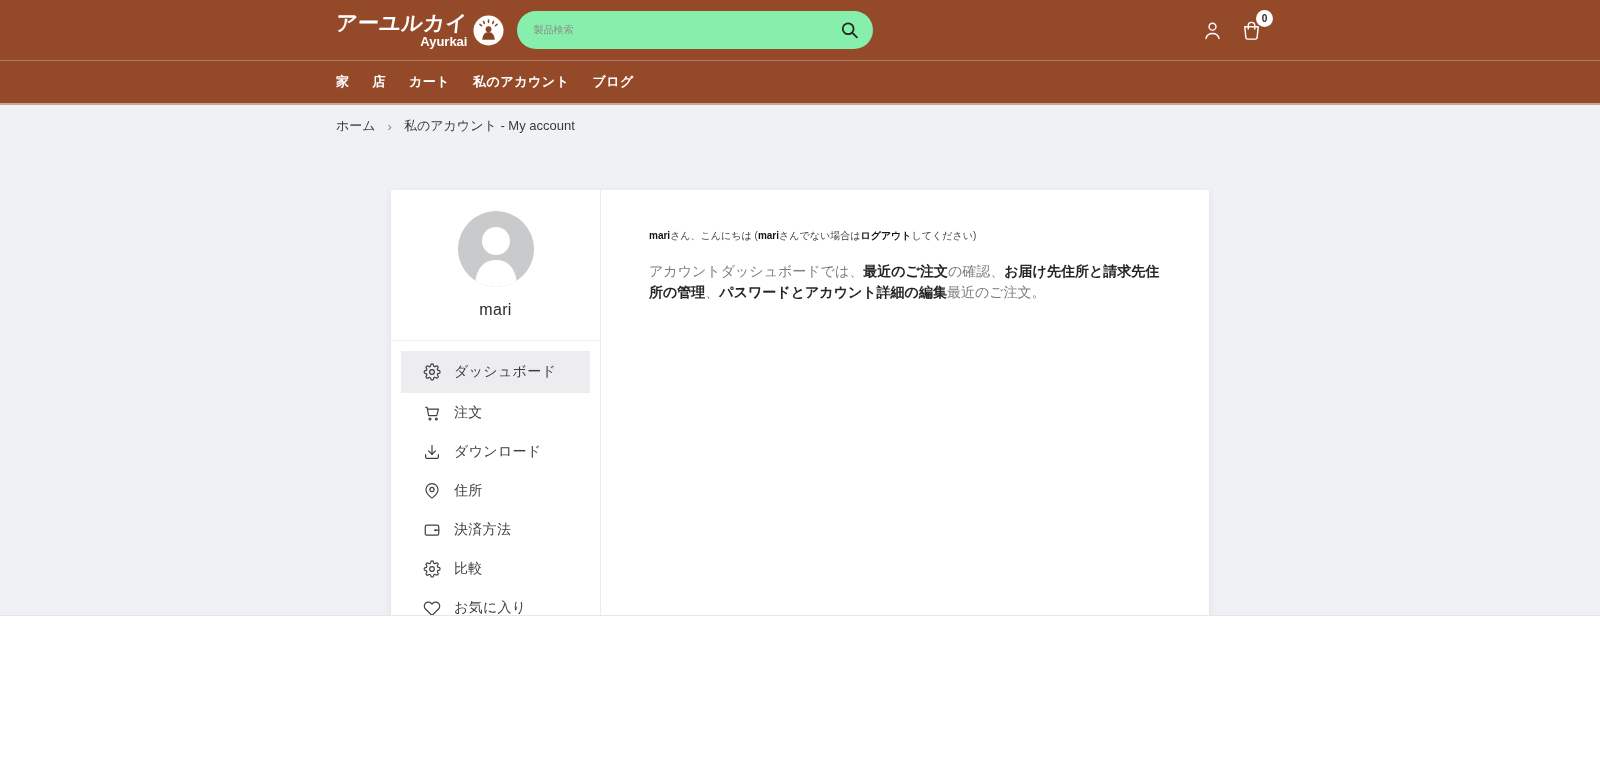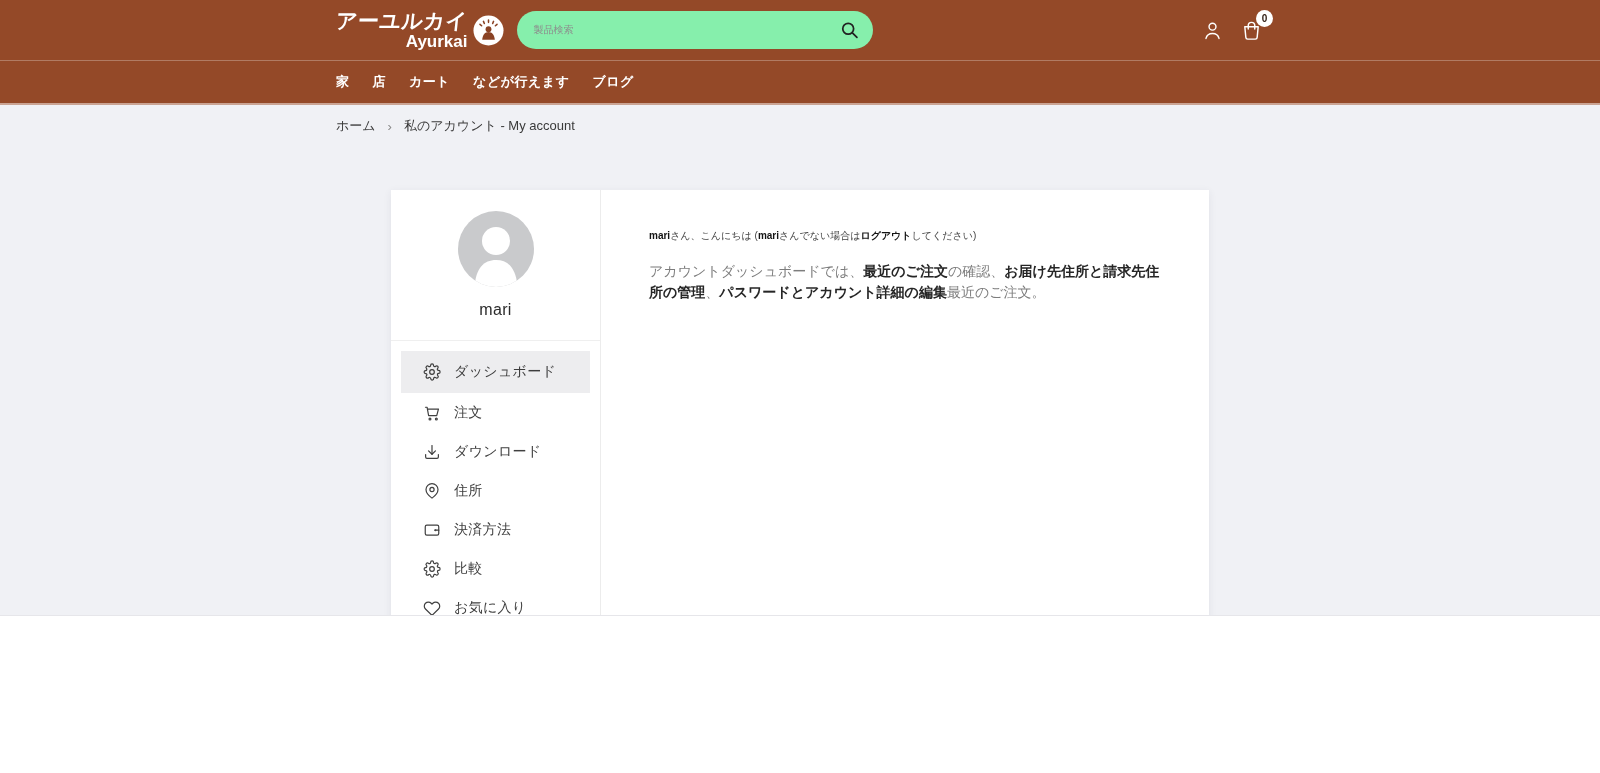--- a/index.html
+++ b/index.html
@@ -10,21 +10,21 @@
     font-family:"Liberation Sans", sans-serif;
   }
   .container { width:928px; margin:0 auto; }
 
   
   .site-header { height:61px; background:#944928; border-bottom:1px solid rgba(255,255,255,.28); }
   .header-inner { height:100%; display:flex; align-items:center; }
   .logo { display:flex; align-items:center; gap:6px; cursor:pointer; }
   .logo-text { display:flex; flex-direction:column; align-items:flex-end; color:#fff; }
   .logo-title { font-size:21px; font-weight:bold; line-height:1; letter-spacing:.5px; transform:skewX(-6deg); }
-  .logo-sub { font-size:17px; font-weight:bold; line-height:1; margin-top:2px; }
+  .logo-sub { font-size:13px; font-weight:bold; line-height:1; margin-top:2px; }
   .logo-mark { width:31px; height:31px; display:block; }
 
   .search-box { position:relative; width:356px; margin-left:13px; }
   .search-input {
     width:100%; height:38px; border:none; border-radius:19px;
     padding:0 46px 0 16px; font-size:10px; color:#444; background:#86efac; outline:none;
     font-family:Liberation Mono, monospace;
   }
   .search-input::placeholder { color:#8d8d8d; }
   .search-btn { position:absolute; right:13px; top:50%; transform:translateY(-50%);
@@ -122,21 +122,21 @@
       </button>
     </div>
   </div>
 </header>
 
 <nav class="main-nav">
   <div class="container nav-inner">
       <a class="nav-link">家</a>
       <a class="nav-link">店</a>
       <a class="nav-link">カート</a>
-      <a class="nav-link">などが行えます</a>
+      <a class="nav-link">私のアカウント</a>
       <a class="nav-link">ブログ</a>
     </div>
 </nav>
 
 <div class="page">
 
   <div class="container breadcrumb">
       <a>ホーム</a>
       <span class="crumb-sep">›</span>
       <span>私のアカウント - My account</span>

